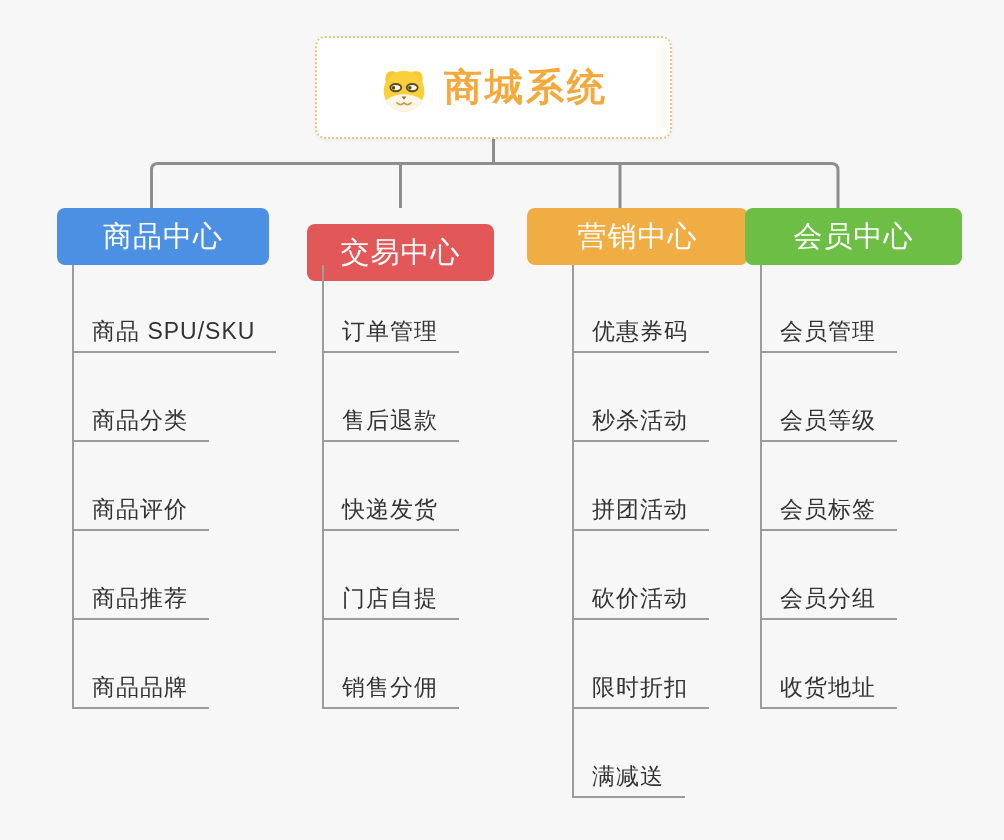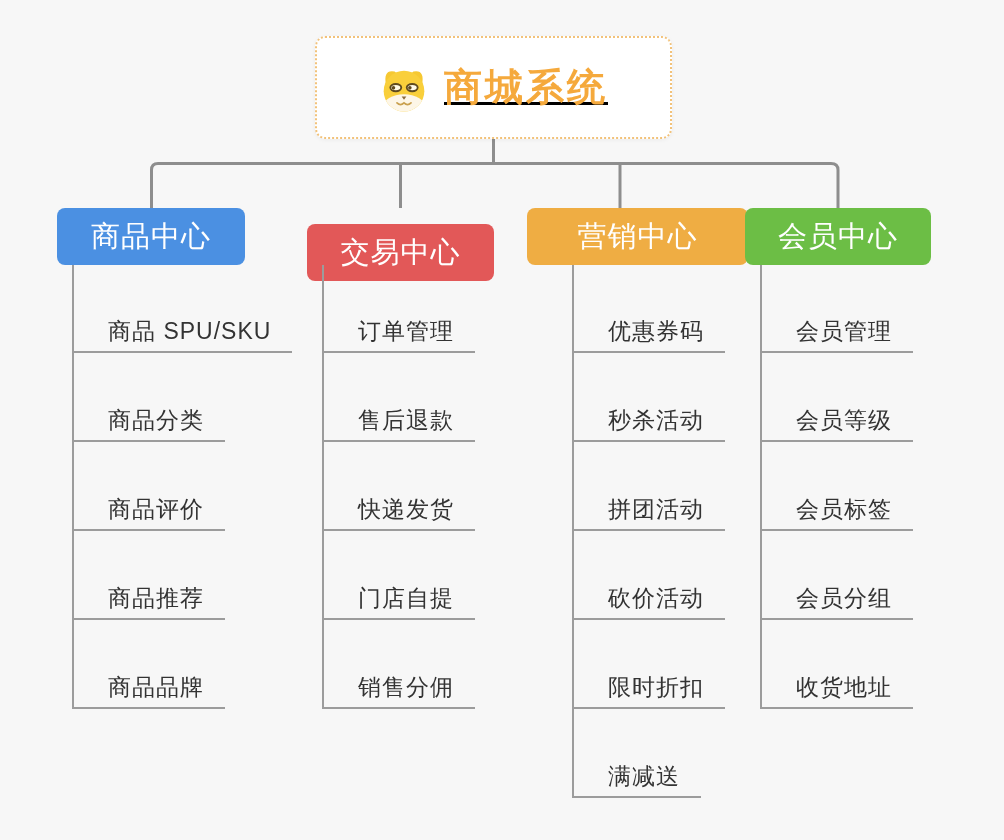--- a/index.html
+++ b/index.html
@@ -16,53 +16,52 @@
 
   
   .root-node{
     position:absolute;left:315px;top:36px;width:357px;height:103px;
     background:#ffffff;
     border:2px dotted #f2c27a;
     border-radius:10px;
     box-sizing:border-box;
     display:flex;align-items:center;justify-content:center;gap:15px;
     box-shadow:0 1px 4px rgba(0,0,0,0.05);
-    text-decoration:underline;
   }
   .doge{display:inline-flex;width:50px;height:50px;}
   .root-title{
     font-size:38px;font-weight:bold;color:#f5a93c;letter-spacing:3px;
     white-space:nowrap;
   }
 
   
   .branch-header{
     position:absolute;top:208px;height:57px;
     border-radius:8px;
     display:flex;align-items:center;justify-content:center;
     color:#ffffff;font-size:29px;letter-spacing:1px;white-space:nowrap;
   }
-  .bh0{left:57px;width:188px;}
+  .bh0{left:57px;width:212px;}
   .bh1{left:307px;width:187px;}
   .bh2{left:527px;width:221px;}
-  .bh3{left:745px;width:186px;}
+  .bh3{left:745px;width:217px;}
 
   
   .branch-children{
     position:absolute;top:265px;
     border-left:2px solid #9c9c9c;
   }
   .bc0{left:72px;}
   .bc1{left:322px;}
   .bc2{left:572px;}
   .bc3{left:760px;}
   .child-node{
     display:table;
     margin-top:53px;
-    padding:0 21px 6px 34px;
+    padding:0 21px 6px 18px;
     border-bottom:2px solid #9c9c9c;
     font-size:23px;line-height:28px;letter-spacing:1px;
     color:#333333;white-space:nowrap;
   }
   .child-node:first-child{margin-top:52px;}
 </style>
 </head>
 <body>
 
 <div class="canvas">

